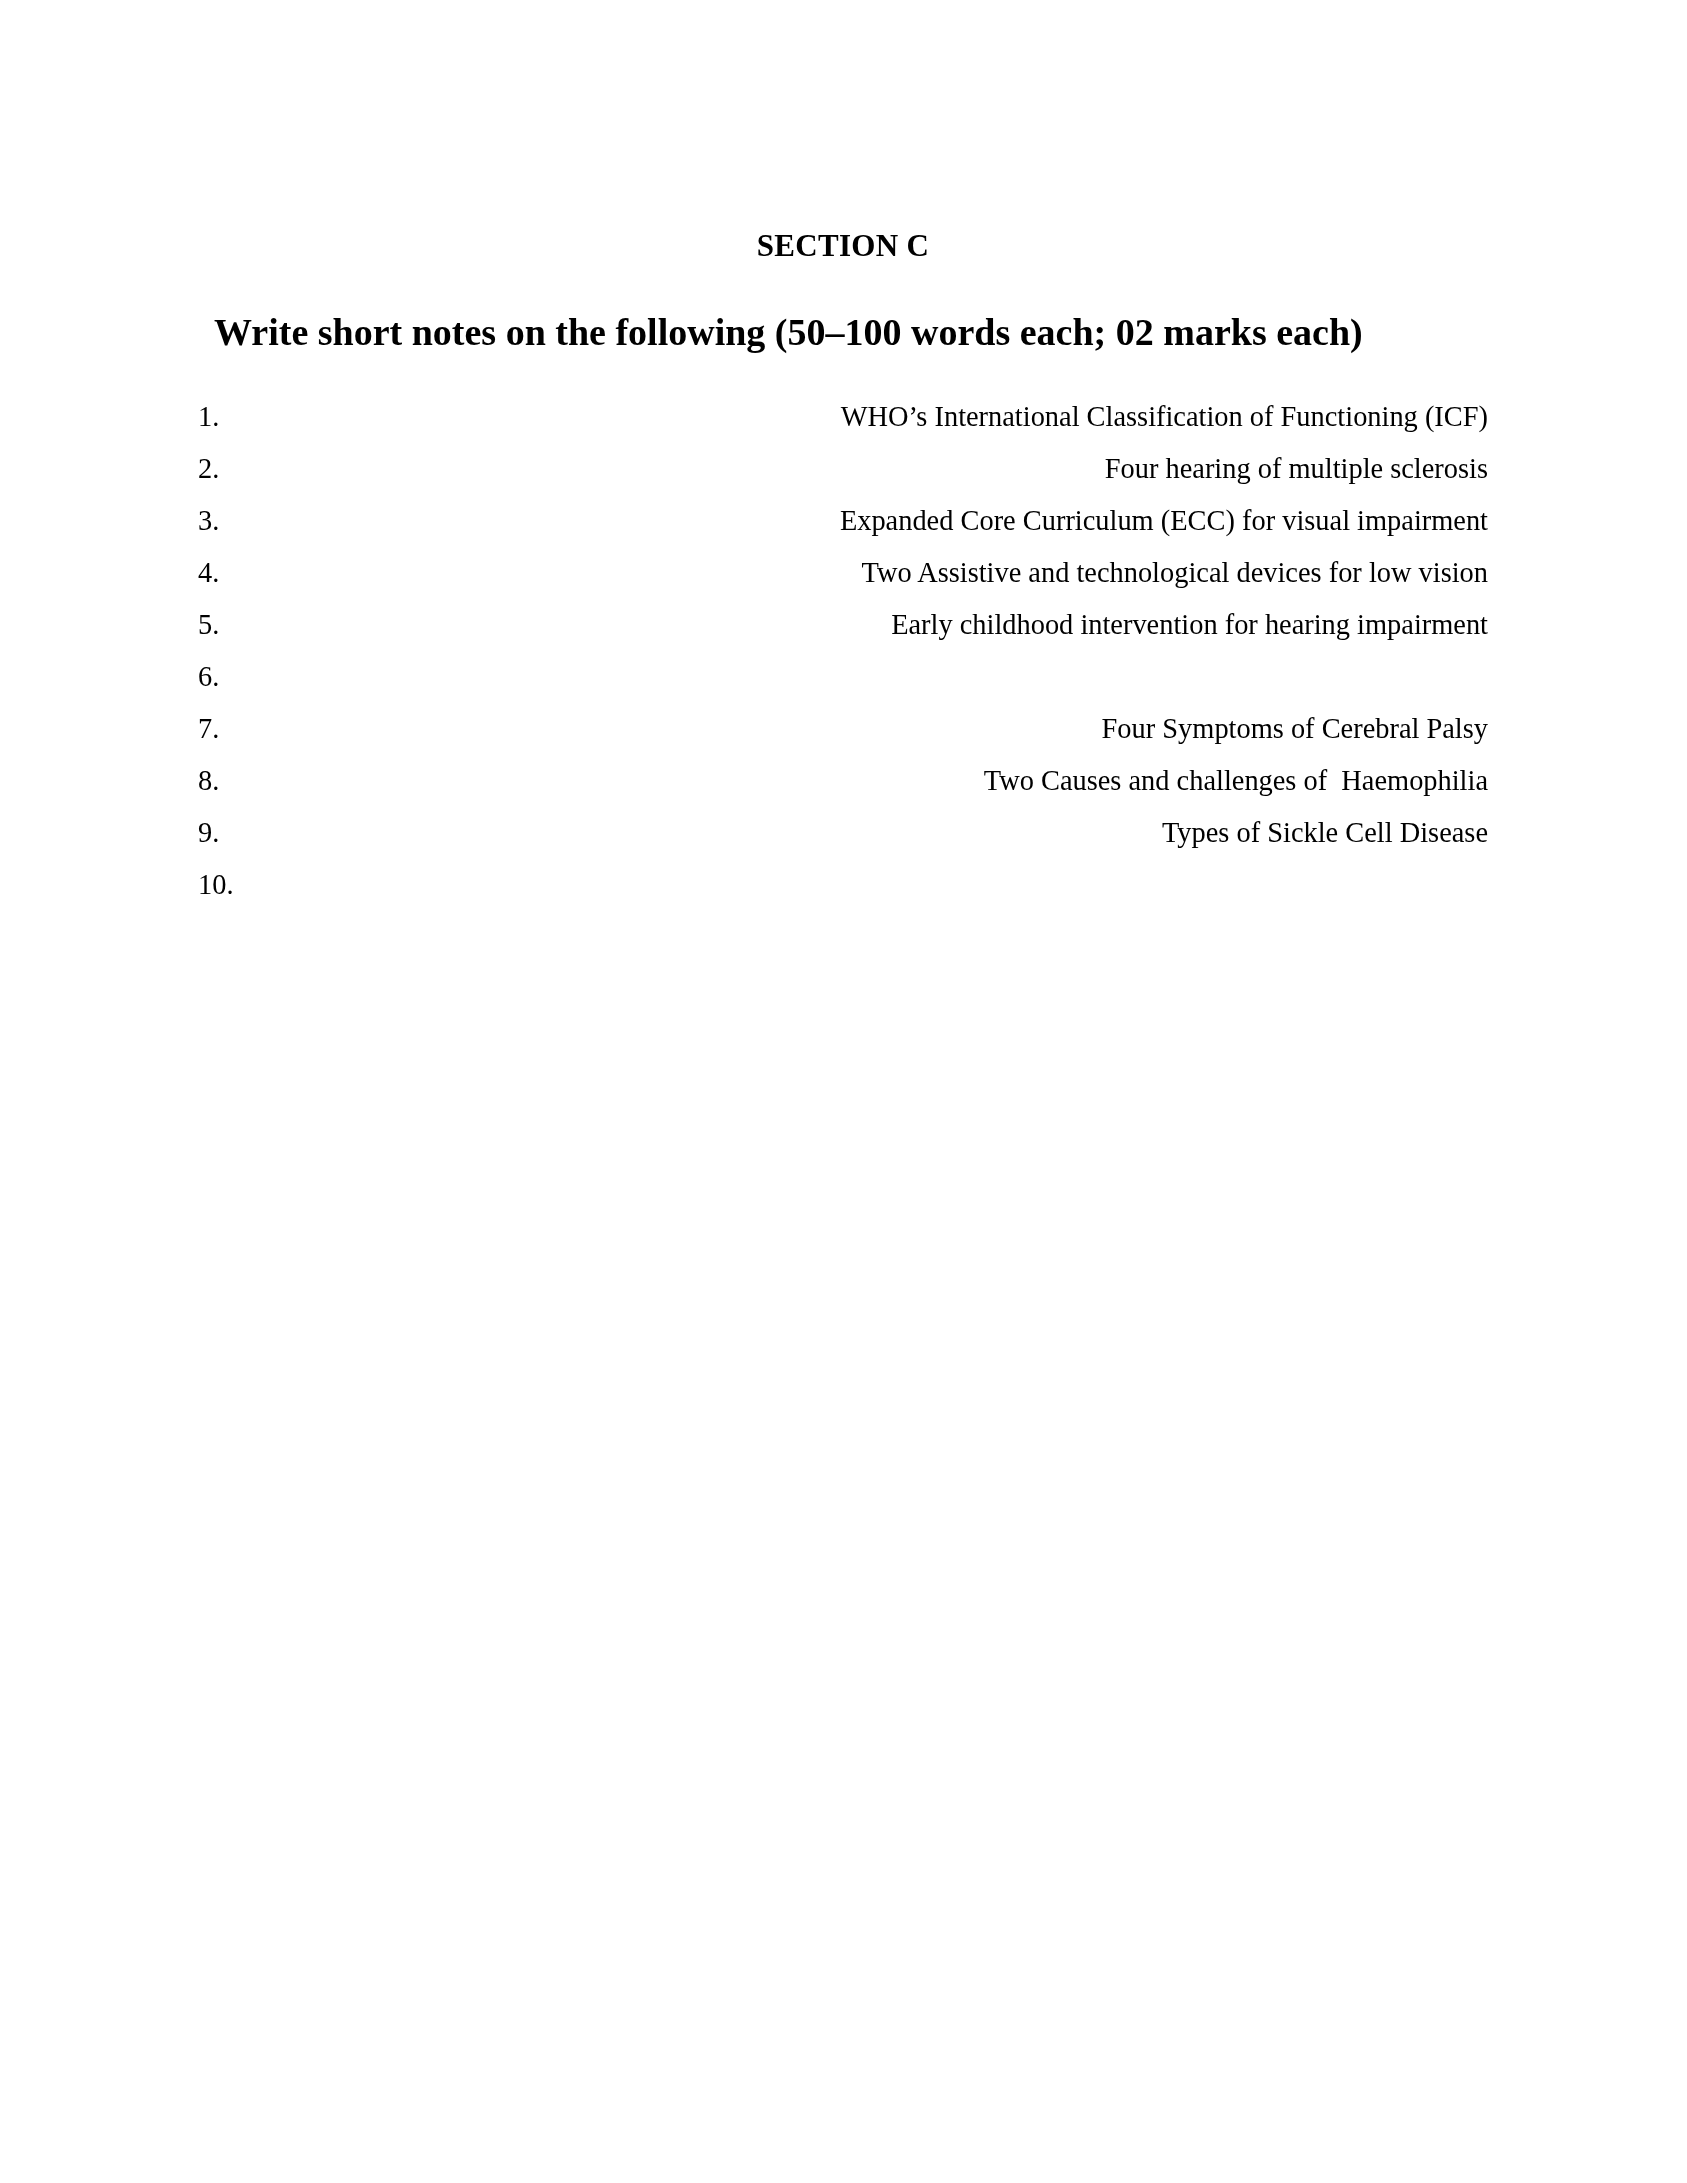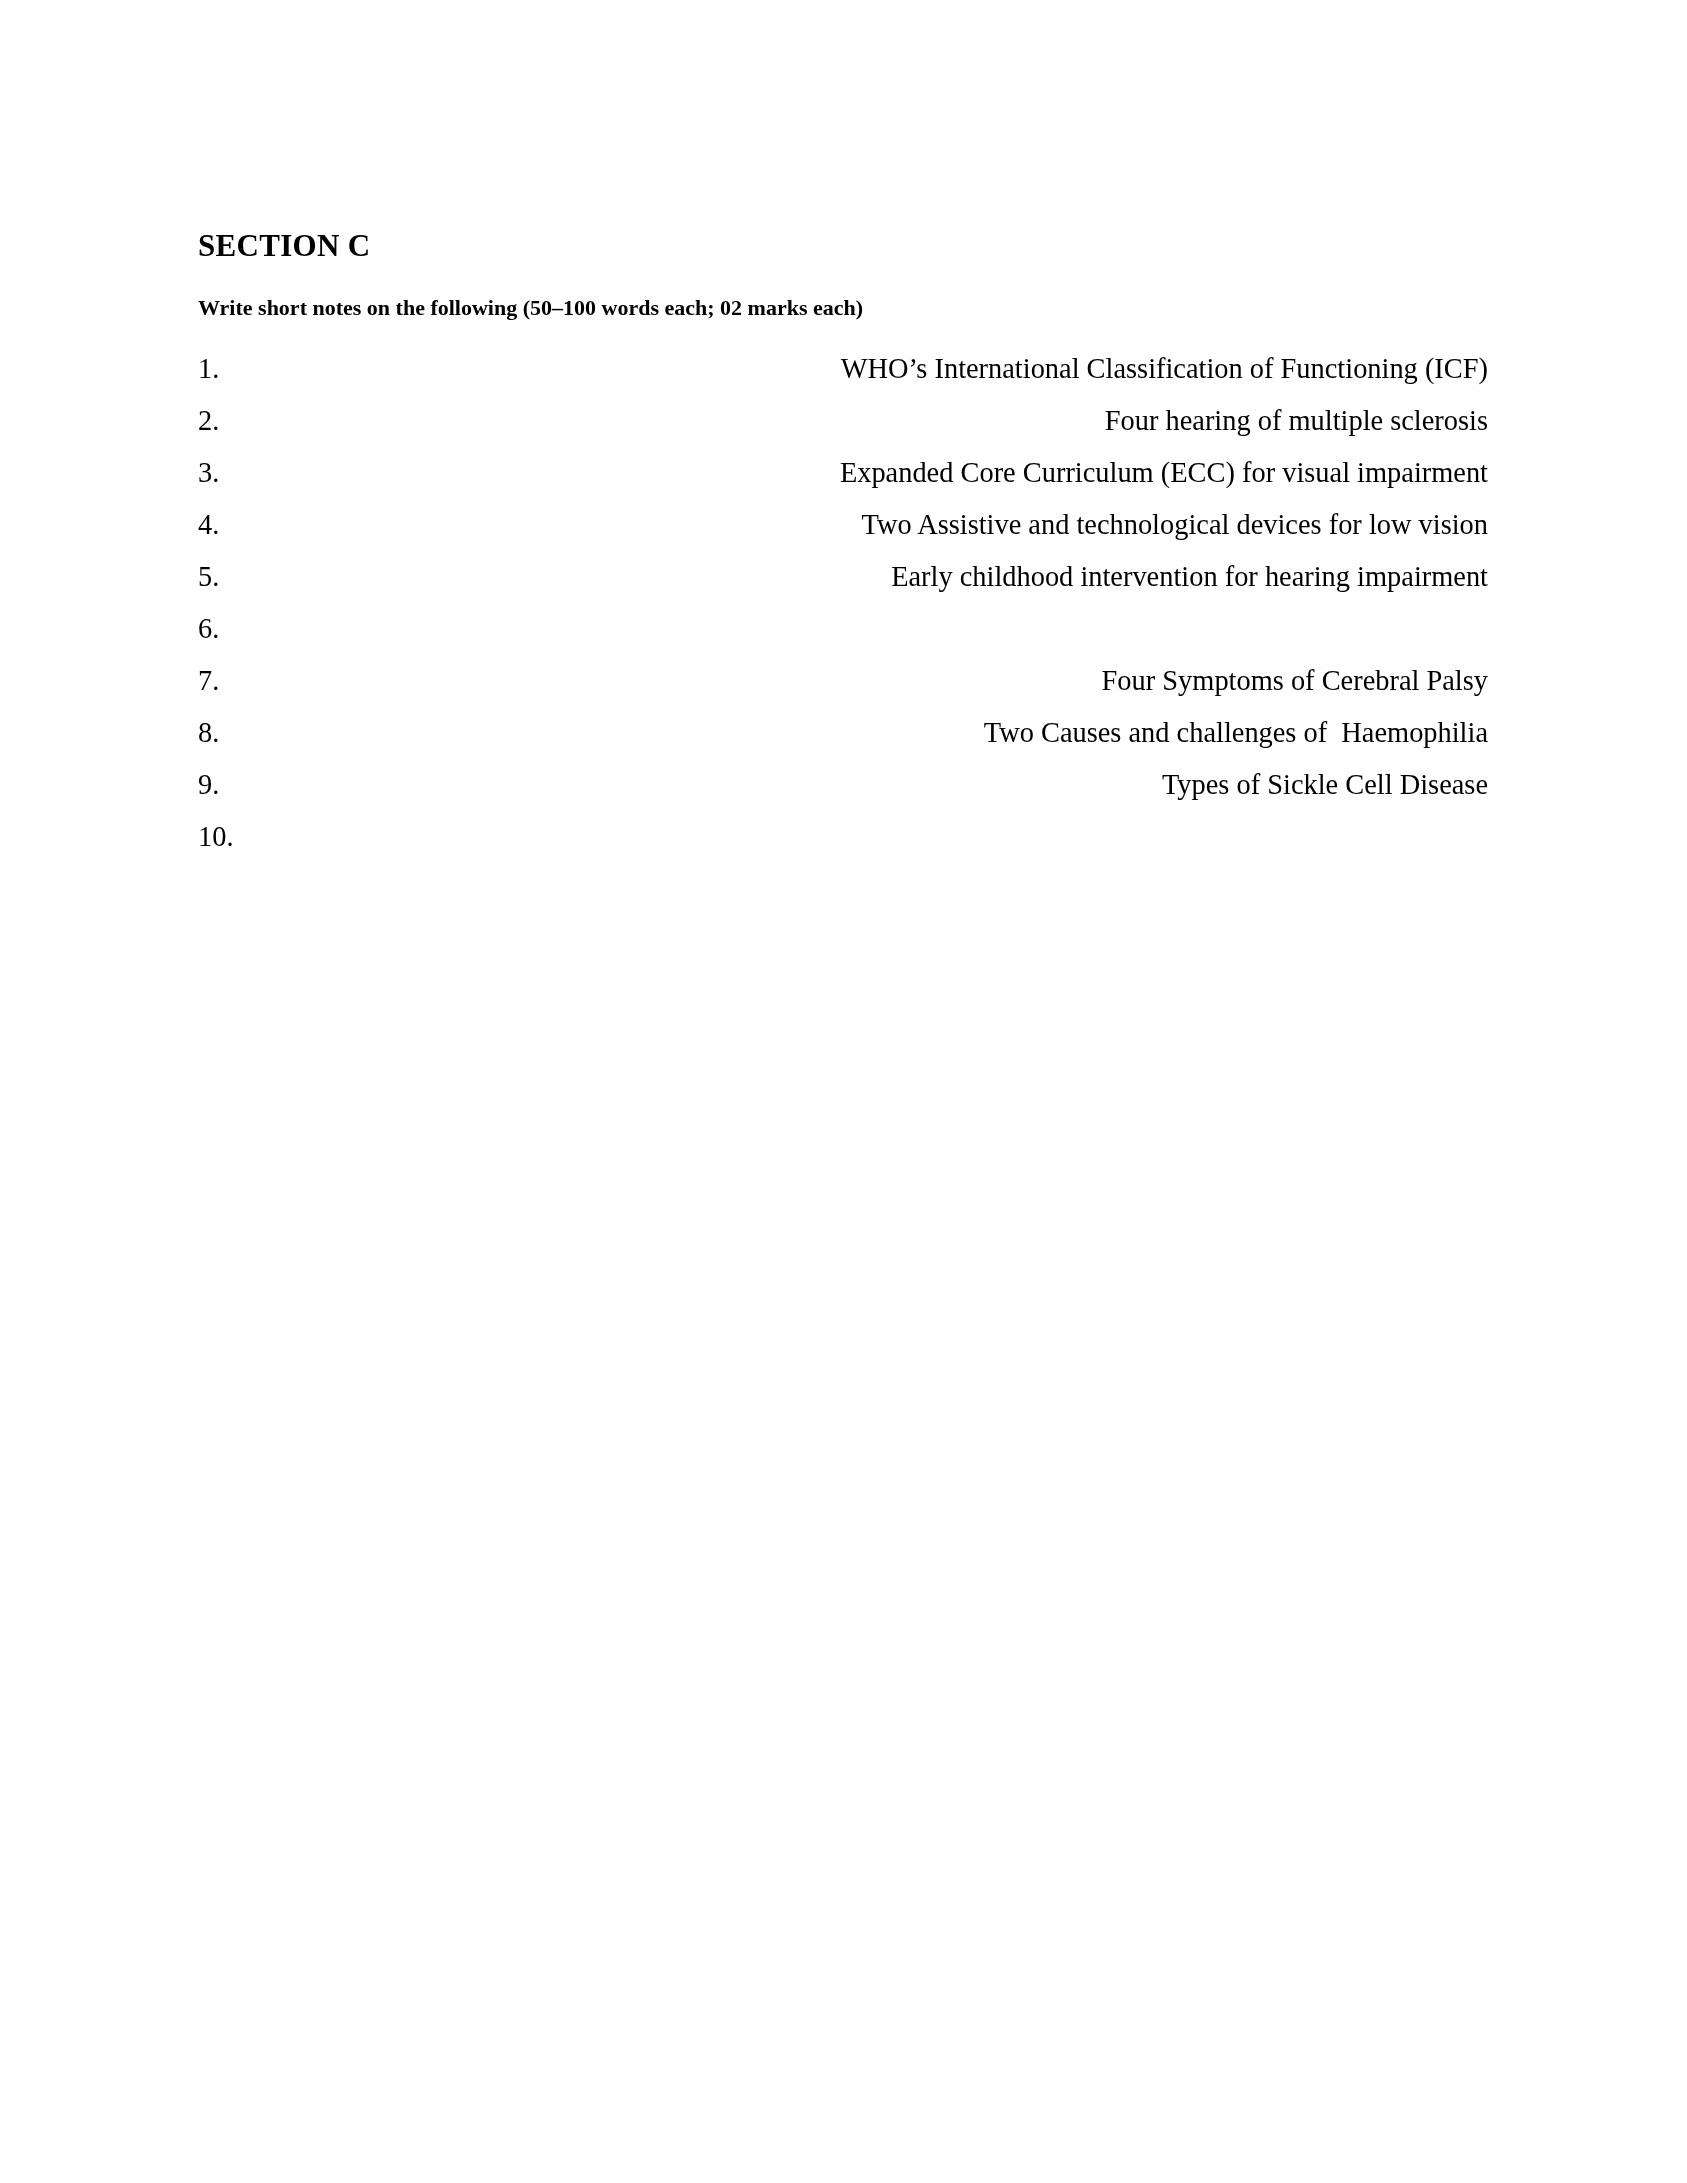--- a/index.html
+++ b/index.html
@@ -27,31 +27,32 @@
   .content {
     position: absolute;
     left: 198px;
     top: 0;
     width: 1290px;
   }
 
   .section-heading {
     font-size: 31px;
     font-weight: bold;
+    text-align: center;
     letter-spacing: 0.3px;
     margin: 0;
     padding-top: 230px;
     line-height: 1.0;
   }
 
   .instruction {
-    font-size: 22px;
+    font-size: 38px;
     font-weight: bold;
     text-align: left;
-    margin: 0;
+    margin: 16px;
     padding-top: 36px;
     line-height: 1.0;
     white-space: pre;
   }
 
   .notes-list {
     list-style: none;
     margin: 0;
     padding: 0;
     padding-top: 36px;

